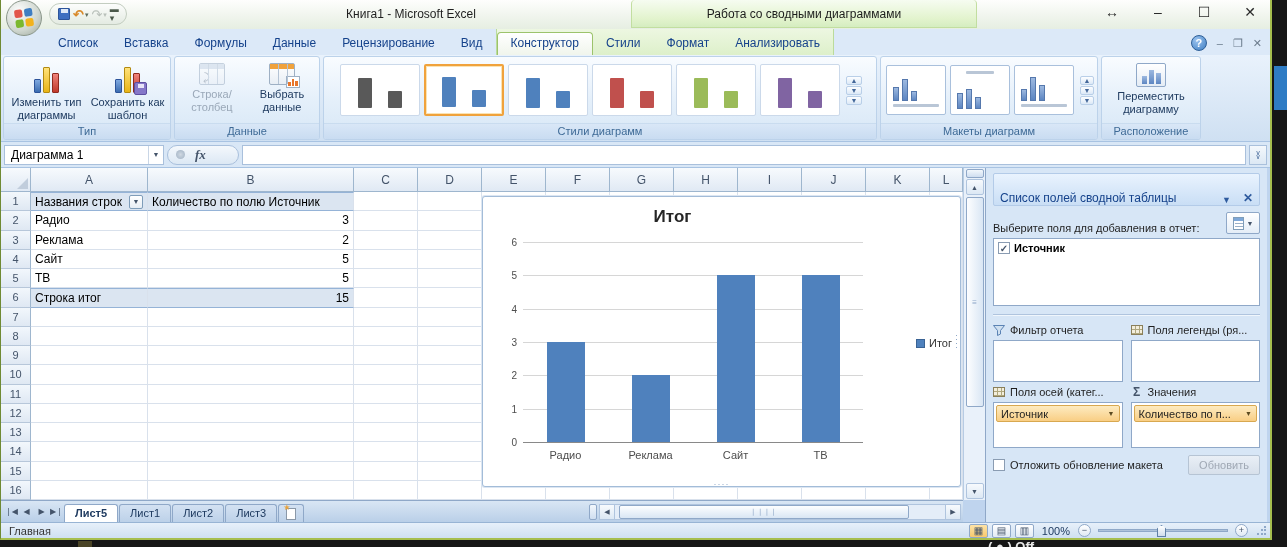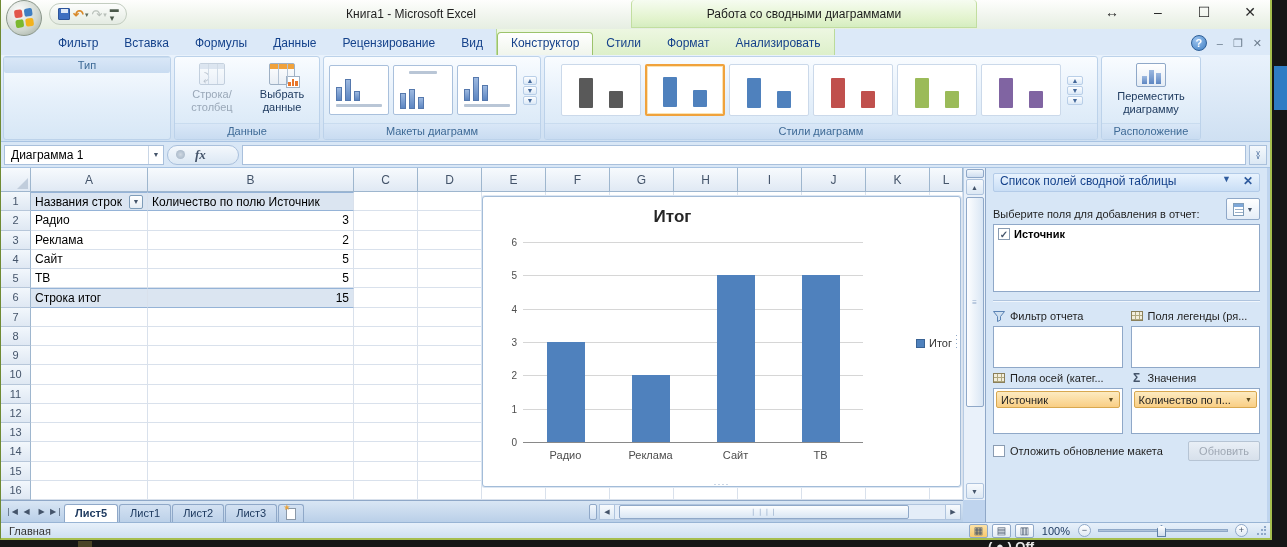--- a/index.html
+++ b/index.html
@@ -166,22 +166,22 @@
   #vscroll{position:absolute;left:962px;top:0;width:22px;height:332px;background:#E9F1FA;border-left:1px solid #B7CCE4;display:flex;flex-direction:column;align-items:center}
   #vsplit{width:18px;height:9px;margin:1px 0;background:linear-gradient(#F2F7FC,#CFDEF0);border:1px solid #8FA8C8;border-radius:2px}
   .varr{width:18px;height:16px;border:1px solid #AFC4DE;background:linear-gradient(#F7FAFD,#DCE8F4);
     display:flex;align-items:center;justify-content:center;font-size:7px;color:#44546A;border-radius:2px}
   #vthumb{width:18px;height:210px;margin:2px 0;background:linear-gradient(90deg,#FDFEFF,#D9E6F4);
     border:1px solid #8FA8C8;border-radius:2px;display:flex;align-items:center;justify-content:center;font-size:8px;color:#8FA8C8;line-height:3px}
   #vdown{margin-top:auto;margin-bottom:1px}
 
   
   #pane{position:absolute;left:984px;top:0;width:282px;height:354px;background:#D7E6F6;border-left:1px solid #8FA8C8;padding:5px 7px 0}
-  #pane-header{height:19px;background:linear-gradient(#E9F3FE,#C9DEF5);border:1px solid #B3CBE8;border-radius:2px;
-    display:flex;align-items:flex-start;padding:0 6px;font-size:12px;color:#15428B}
+  #pane-header{height:33px;background:linear-gradient(#E9F3FE,#C9DEF5);border:1px solid #B3CBE8;border-radius:2px;
+    display:flex;align-items:flex-end;padding:0 6px;font-size:12px;color:#15428B}
   #pane-header .ph-dd{margin-left:auto;font-size:9px;color:#2F5B9E}
   #pane-header .ph-x{margin-left:12px;font-size:12px;font-weight:bold;color:#2F5B9E}
   #choose-row{display:flex;align-items:flex-end;margin-top:6px}
   #choose-label{font-size:11px;color:#1f1f1f;width:210px}
   #view-btn{margin-left:auto;width:34px;height:22px;background:linear-gradient(#fff,#e4edf7);border:1px solid #8FA8C8;border-radius:2px;
     display:flex;align-items:center;justify-content:center;gap:3px}
   #view-btn .vb-dd{font-size:7px;color:#44546A}
   .mini-tbl{width:11px;height:13px;background:#fff;border:1px solid #7F9DB9;position:relative}
   .mini-tbl:before{content:"";position:absolute;left:0;top:0;right:0;height:3px;background:#7da7d8}
   .mini-tbl:after{content:"";position:absolute;left:1px;top:5px;width:8px;height:1px;background:#9ab0c8;box-shadow:0 3px 0 #9ab0c8}
@@ -268,21 +268,21 @@
       <div id="win-controls">
         <span>↔</span>
         <span>–</span>
         <span>☐</span>
         <span>✕</span>
       </div>
     </div>
 
     <div id="tabrow">
       <div id="std-tabs">
-          <div class="rtab">Фильтр</div>
+          <div class="rtab">Список</div>
           <div class="rtab">Вставка</div>
           <div class="rtab">Формулы</div>
           <div class="rtab">Данные</div>
           <div class="rtab">Рецензирование</div>
           <div class="rtab">Вид</div>
         </div>
       <div id="ctx-tabs">
           <div class="rtab active">Конструктор</div>
           <div class="rtab">Стили</div>
           <div class="rtab">Формат</div>
@@ -291,20 +291,39 @@
       <div id="tabrow-right">
         <span id="help-btn">?</span>
         <span class="wbctl">–</span>
         <span class="wbctl">❐</span>
         <span class="wbctl">✕</span>
       </div>
     </div>
 
     <div id="ribbon">
       <div class="rgroup" style="width:168px">
+        <div class="rg-body">
+          <div class="bigbtn">
+            <span class="mini-bars">
+                <i class="b-blue" style="height:14px"></i>
+                <i class="b-yel" style="height:26px"></i>
+                <i class="b-red" style="height:20px"></i>
+              </span>
+            <span>Изменить тип диаграммы</span>
+          </div>
+          <div class="bigbtn">
+            <span class="mini-bars">
+                <i class="b-blue" style="height:14px"></i>
+                <i class="b-yel" style="height:26px"></i>
+                <i class="b-red" style="height:20px"></i>
+                <span class="floppy-ov"></span>
+              </span>
+            <span>Сохранить как шаблон</span>
+          </div>
+        </div>
         <div class="rg-label">Тип</div>
       </div>
 
       <div class="rgroup" style="width:146px">
         <div class="rg-body">
           <div class="bigbtn disabled">
             <span class="tbl-icon" style="opacity:.55">
                 <span class="swap-arr">⤸</span>
               </span>
             <span>Строка/столбец</span>
@@ -314,20 +333,57 @@
                 <span class="mini-chart-ov">
                   <i style="height:4px"></i>
                   <i style="height:7px"></i>
                   <i style="height:5px"></i>
                 </span>
               </span>
             <span>Выбрать данные</span>
           </div>
         </div>
         <div class="rg-label">Данные</div>
+      </div>
+
+      <div class="rgroup" style="width:554px">
+        <div class="rg-body">
+          <div class="gal" id="styles-gal">
+              <div class="swatch">
+                <i style="height: 30px; background: rgb(89, 89, 89);"></i>
+                <i style="height: 17px; background: rgb(89, 89, 89);"></i>
+              </div>
+              <div class="swatch selected">
+                <i style="height: 30px; background: rgb(79, 129, 189);"></i>
+                <i style="height: 17px; background: rgb(79, 129, 189);"></i>
+              </div>
+              <div class="swatch">
+                <i style="height: 30px; background: rgb(79, 129, 189);"></i>
+                <i style="height: 17px; background: rgb(79, 129, 189);"></i>
+              </div>
+              <div class="swatch">
+                <i style="height: 30px; background: rgb(192, 80, 77);"></i>
+                <i style="height: 17px; background: rgb(192, 80, 77);"></i>
+              </div>
+              <div class="swatch">
+                <i style="height: 30px; background: rgb(155, 187, 89);"></i>
+                <i style="height: 17px; background: rgb(155, 187, 89);"></i>
+              </div>
+              <div class="swatch">
+                <i style="height: 30px; background: rgb(128, 100, 162);"></i>
+                <i style="height: 17px; background: rgb(128, 100, 162);"></i>
+              </div>
+            </div>
+          <div class="scrollcol">
+            <div>▲</div>
+            <div>▼</div>
+            <div>▼</div>
+          </div>
+        </div>
+        <div class="rg-label">Стили диаграмм</div>
       </div>
 
       <div class="rgroup" style="width:218px">
         <div class="rg-body">
           <div class="gal" id="layouts-gal">
               <div class="thumb">
                 <div class="t-bars">
                   <i style="height: 14px;"></i>
                   <i style="height: 22px;"></i>
                   <i style="height: 10px;"></i>
@@ -351,57 +407,20 @@
                 <div class="t-line" style="margin-top: 3px;"></div>
               </div>
             </div>
           <div class="scrollcol">
             <div>▲</div>
             <div>▼</div>
             <div>▼</div>
           </div>
         </div>
         <div class="rg-label">Макеты диаграмм</div>
-      </div>
-
-      <div class="rgroup" style="width:554px">
-        <div class="rg-body">
-          <div class="gal" id="styles-gal">
-              <div class="swatch">
-                <i style="height: 30px; background: rgb(89, 89, 89);"></i>
-                <i style="height: 17px; background: rgb(89, 89, 89);"></i>
-              </div>
-              <div class="swatch selected">
-                <i style="height: 30px; background: rgb(79, 129, 189);"></i>
-                <i style="height: 17px; background: rgb(79, 129, 189);"></i>
-              </div>
-              <div class="swatch">
-                <i style="height: 30px; background: rgb(79, 129, 189);"></i>
-                <i style="height: 17px; background: rgb(79, 129, 189);"></i>
-              </div>
-              <div class="swatch">
-                <i style="height: 30px; background: rgb(192, 80, 77);"></i>
-                <i style="height: 17px; background: rgb(192, 80, 77);"></i>
-              </div>
-              <div class="swatch">
-                <i style="height: 30px; background: rgb(155, 187, 89);"></i>
-                <i style="height: 17px; background: rgb(155, 187, 89);"></i>
-              </div>
-              <div class="swatch">
-                <i style="height: 30px; background: rgb(128, 100, 162);"></i>
-                <i style="height: 17px; background: rgb(128, 100, 162);"></i>
-              </div>
-            </div>
-          <div class="scrollcol">
-            <div>▲</div>
-            <div>▼</div>
-            <div>▼</div>
-          </div>
-        </div>
-        <div class="rg-label">Стили диаграмм</div>
       </div>
 
       <div class="rgroup" style="width:100px">
         <div class="rg-body">
           <div class="bigbtn">
             <span class="move-icon">
                 <i style="height:8px"></i>
                 <i style="height:14px"></i>
                 <i style="height:11px"></i>
               </span>

